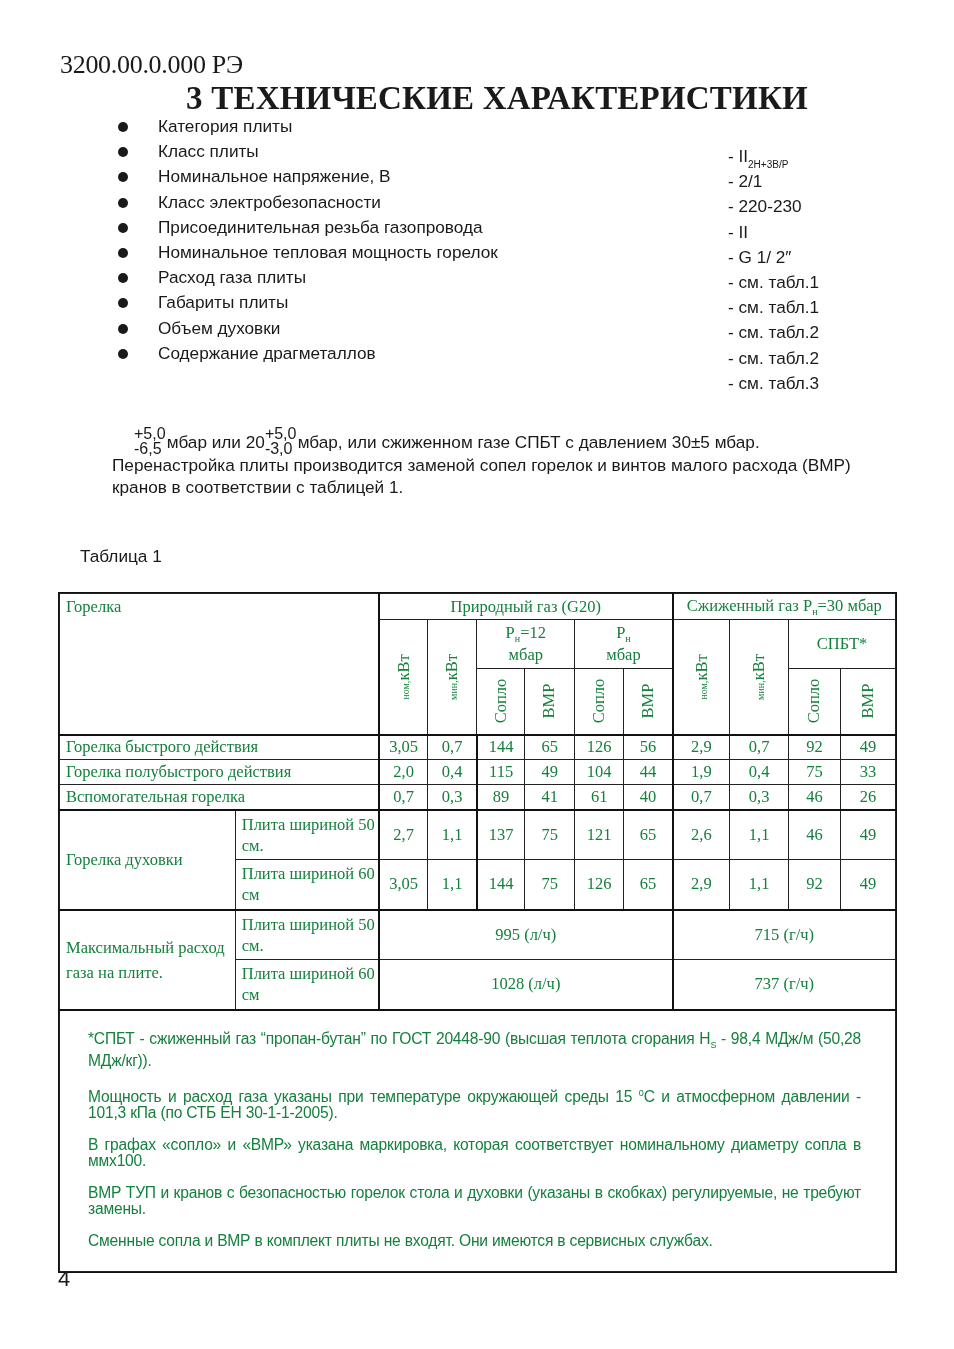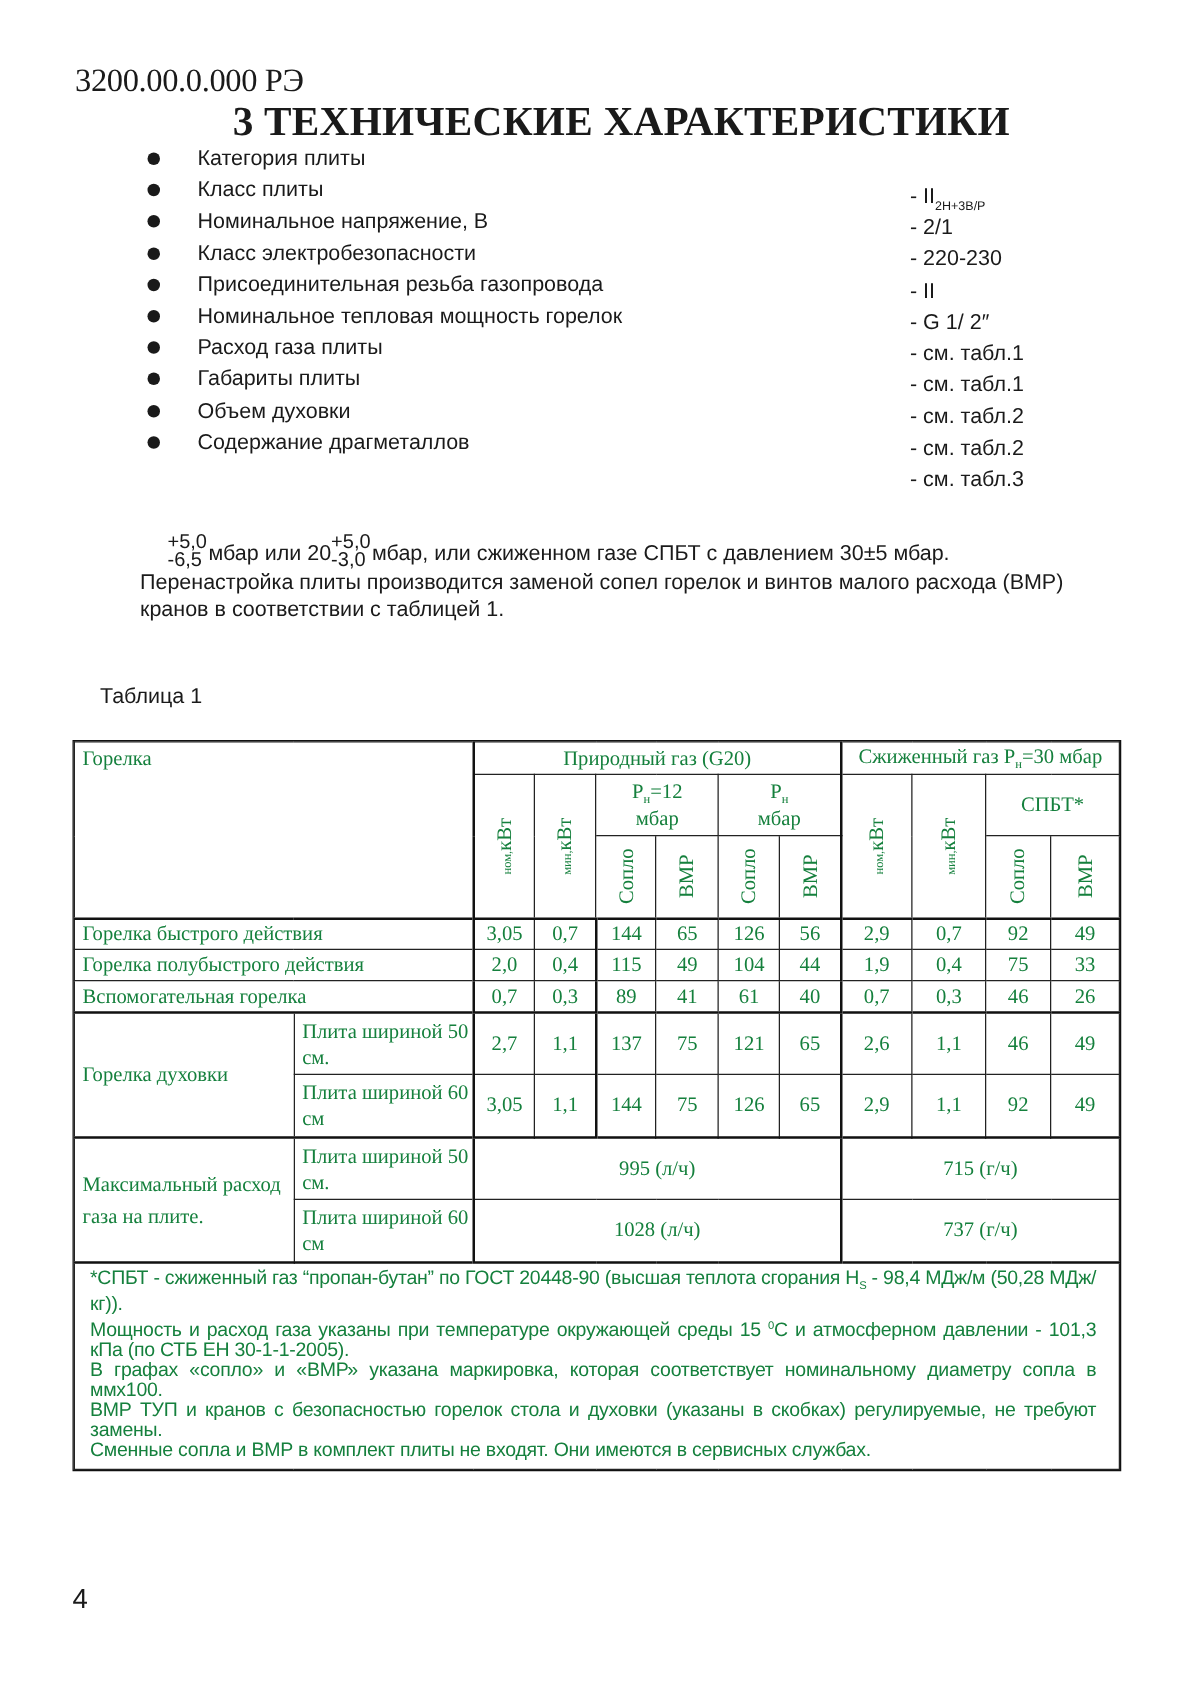--- a/index.html
+++ b/index.html
@@ -30,21 +30,21 @@
   #tbl { position: absolute; left: 59px; top: 593px; width: 837px; border-collapse: collapse; font-family: "Liberation Serif", "DejaVu Serif", serif; font-size: 16.5px; color: #15803d; }
   #tbl td, #tbl th { border: 1px solid #222; padding: 0; font-weight: normal; text-align: center; vertical-align: middle; }
   #tbl .left { text-align: left; padding-left: 6px; }
   #tbl .top { vertical-align: top; padding-top: 3px; }
   .thick-l { border-left: 2.5px solid #111 !important; }
   .thick-t { border-top: 2.5px solid #111 !important; }
   .vert { display: inline-block; transform: rotate(-90deg); white-space: nowrap; }
   .vert small { font-size: 10px; }
   .ph sub { font-size: 10px; }
   .notes { font-family: "Liberation Sans", "DejaVu Sans", sans-serif; font-size: 15.6px; line-height: 16px; text-align: justify !important; padding: 4px 18px 6px 12px !important; vertical-align: top !important; letter-spacing: -0.2px; }
-  .notes p { margin: 0; }
+  .notes p { margin: 16px; }
   .notes sub { font-size: 9px; }
   .notes sup { font-size: 9px; }
   .outer { outline: 1.5px solid #111; }
 
   #page-num { position: absolute; left: 58px; top: 1266px; font-size: 22px; }
 </style>
 </head>
 <body>
 
 <div id="doc-code" class="serif">3200.00.0.000 РЭ</div>

